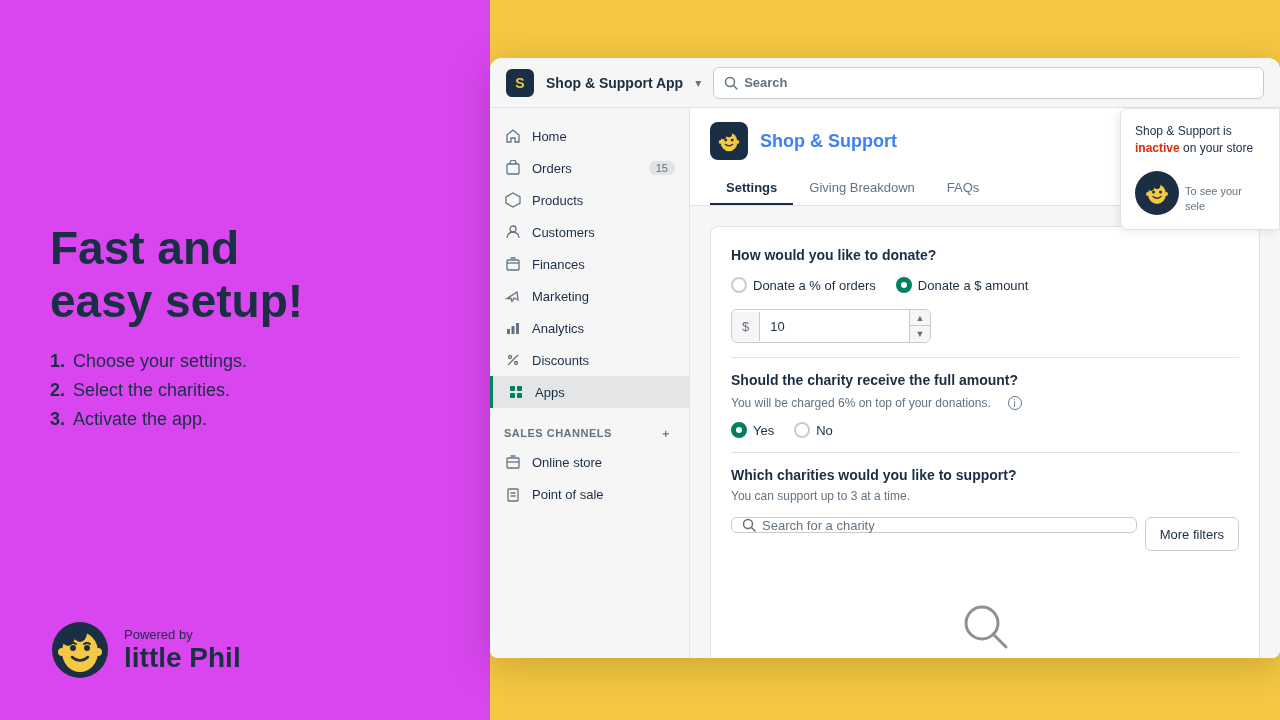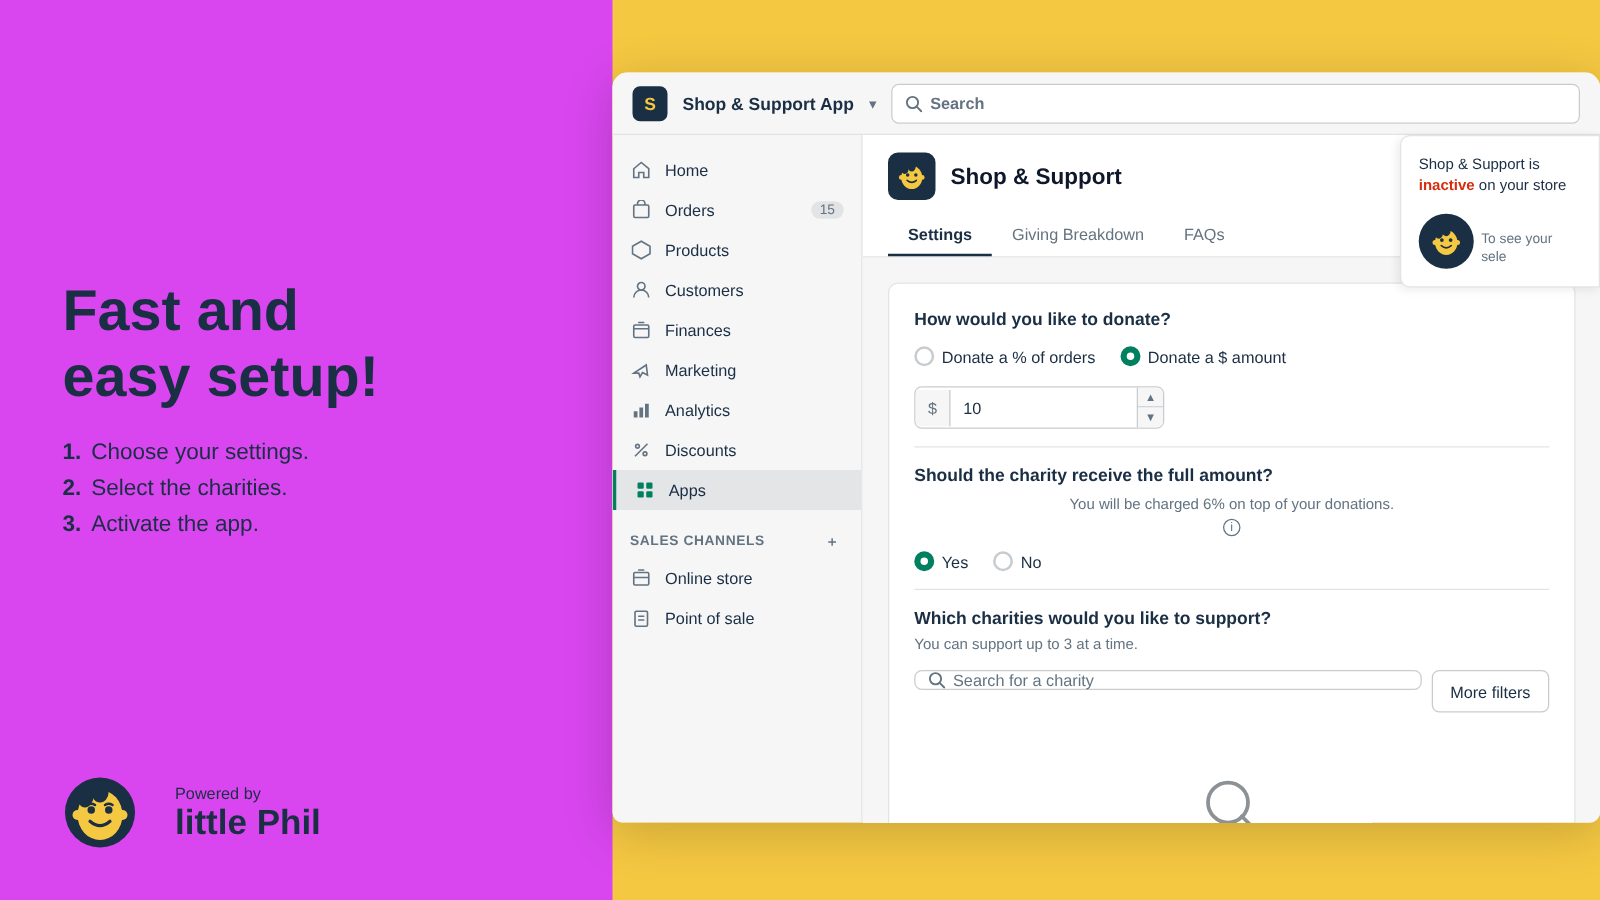--- a/index.html
+++ b/index.html
@@ -45,21 +45,21 @@
     }
     .steps li .num {
       font-weight: 700;
     }
     .powered-by {
       position: absolute;
       bottom: 40px;
       left: 50px;
       display: flex;
       align-items: center;
-      gap: 30px;
+      gap: 14px;
     }
     .little-phil-logo {
       display: flex;
       flex-direction: column;
     }
     .little-phil-name {
       font-size: 28px;
       font-weight: 800;
       color: #1a2e44;
     }
@@ -229,21 +229,21 @@
       display: flex;
       align-items: center;
       justify-content: center;
       color: #F5C842;
       font-size: 18px;
       font-weight: 700;
     }
     .app-title {
       font-size: 18px;
       font-weight: 700;
-      color: #0f172a;
+      color: #3b82f6;
     }
     .tabs {
       display: flex;
       gap: 0;
     }
     .tab {
       padding: 8px 16px;
       font-size: 13px;
       color: #637381;
       cursor: pointer;
@@ -363,22 +363,21 @@
       font-weight: 600;
       color: #1a2e44;
       margin-bottom: 8px;
     }
     .charge-note {
       font-size: 12px;
       color: #637381;
       margin-bottom: 12px;
       display: flex;
       align-items: center;
-      gap: 5px;
-      flex-direction: column;
+      gap: 17px;
     }
     .info-icon {
       width: 14px;
       height: 14px;
       border-radius: 50%;
       border: 1px solid #637381;
       display: flex;
       align-items: center;
       justify-content: center;
       font-size: 10px;

